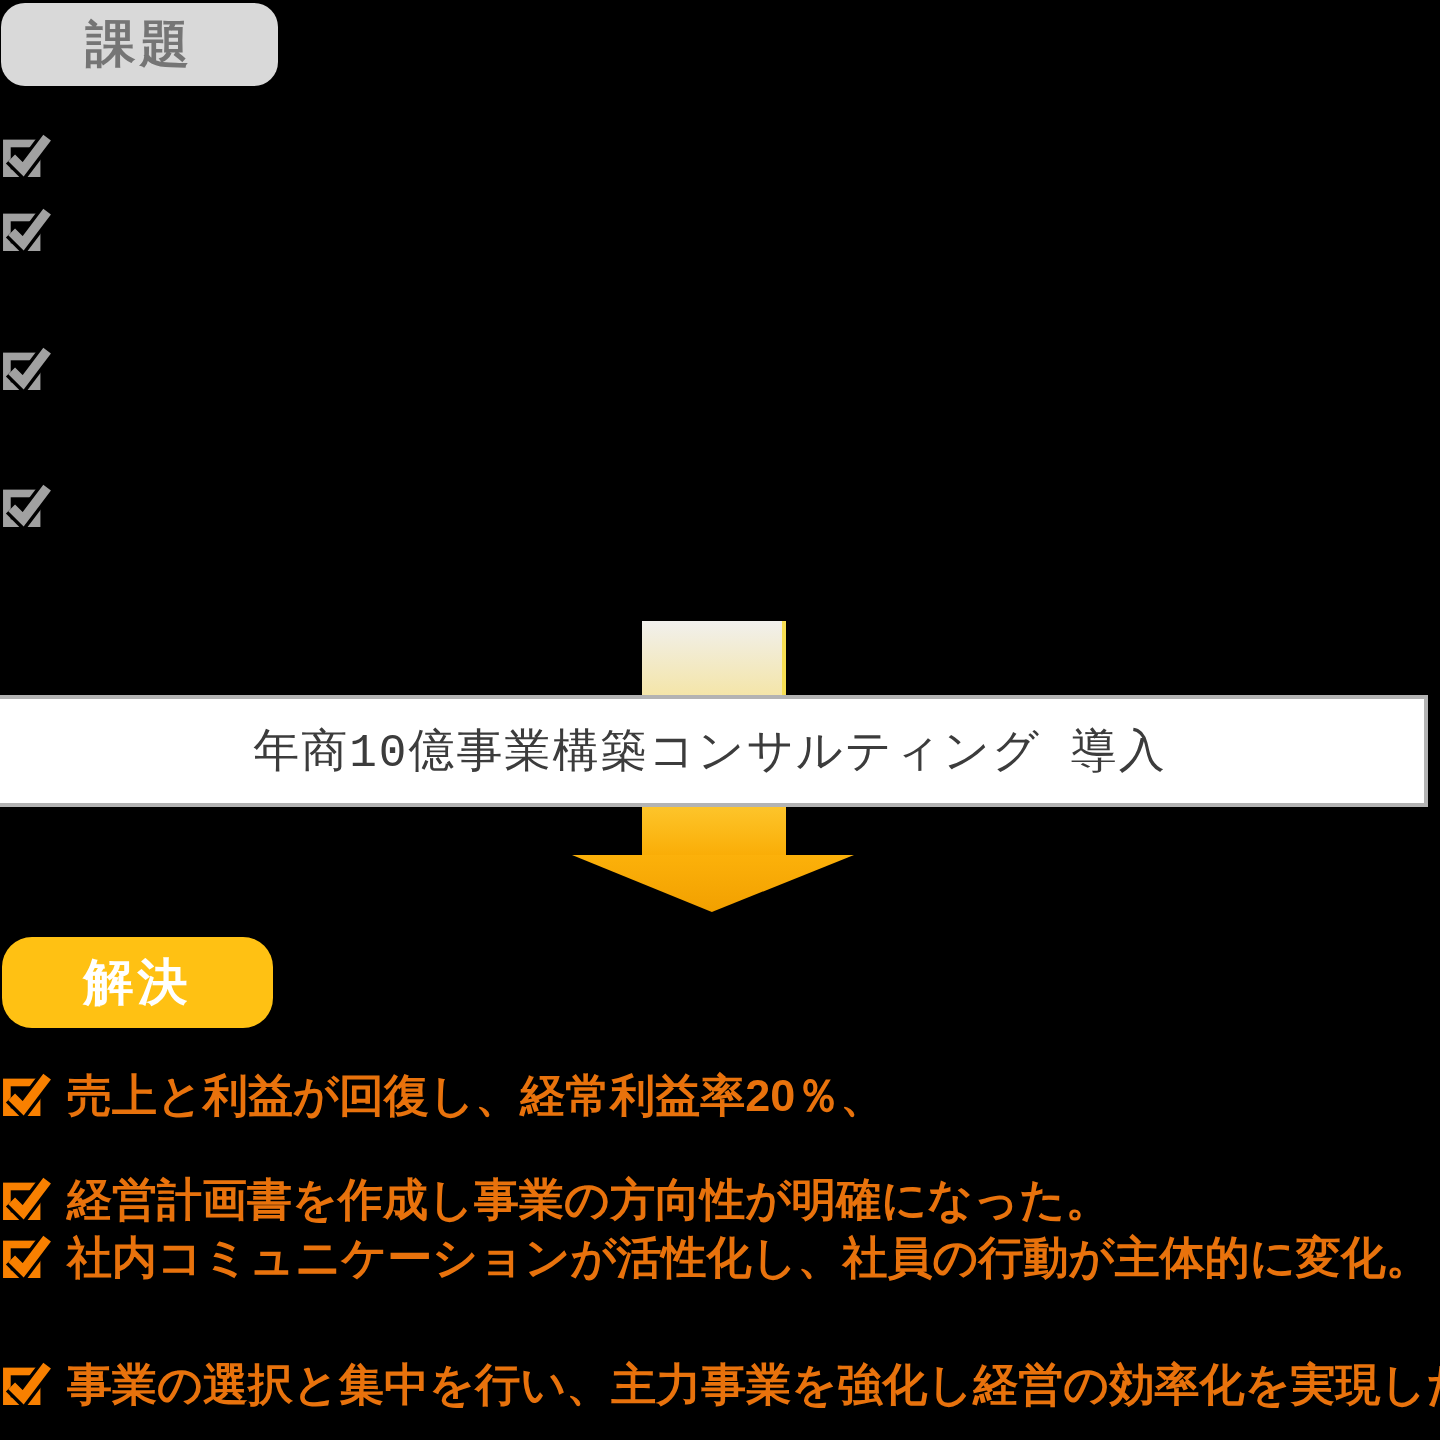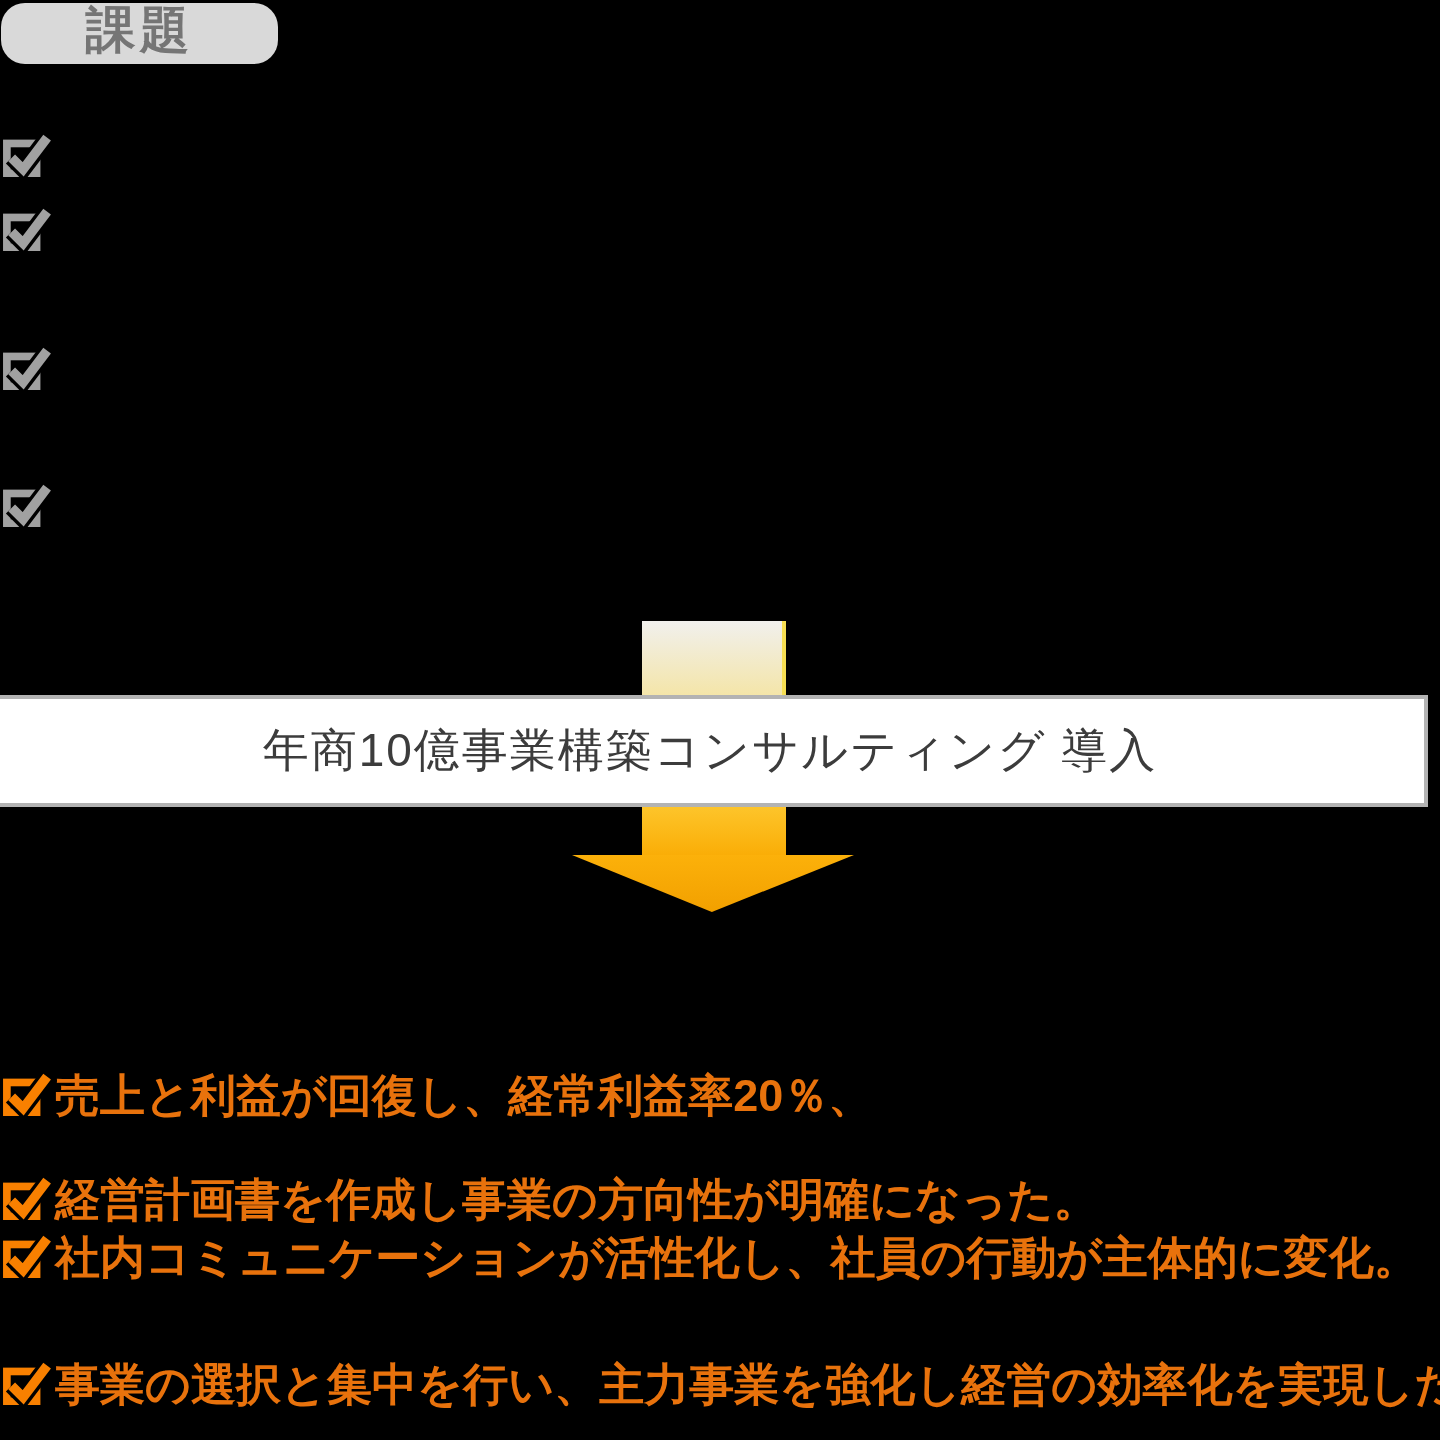--- a/index.html
+++ b/index.html
@@ -7,22 +7,22 @@
     position:relative;width:1440px;height:1440px;background:#000000;
     overflow:hidden;
     font-family:"Liberation Sans","DejaVu Sans",sans-serif;
   }
   
   .badge{
     position:absolute;display:flex;align-items:center;justify-content:center;
     font-weight:bold;font-size:50px;letter-spacing:4px;
   }
   .badge-problem{
-    left:1px;top:3px;width:277px;height:61px;
-    background:#D9D9D9;border-radius:24px;color:#757575;align-items:flex-end;
+    left:1px;top:3px;width:277px;height:83px;
+    background:#D9D9D9;border-radius:24px;color:#757575;
   }
   .badge-solution{
     left:2px;top:937px;width:271px;height:91px;
     background:#FFC113;border-radius:30px;color:#FFFFFF;
   }
   
   .cb{position:absolute;left:2px;}
   .cb-1{top:131px}.cb-2{top:205px}.cb-3{top:344px}.cb-4{top:481px}
   
   .arrow-shaft-top{
@@ -41,24 +41,25 @@
   }
   
   .banner{
     position:absolute;left:-8px;top:695px;width:1436px;height:112px;
     box-sizing:border-box;background:#FFFFFF;border:4px solid #B3B3B3;
     display:flex;align-items:center;justify-content:center;z-index:2;
   }
   .banner-text{
     color:#3C3C3C;font-size:46px;font-weight:400;letter-spacing:2px;
     white-space:nowrap;
+    font-family:Liberation Mono, monospace;
   }
   
   .sol-row{
-    position:absolute;left:2px;display:flex;align-items:flex-start;gap:3px;
+    position:absolute;left:2px;display:flex;align-items:flex-start;gap:15px;
   }
   .sol-row .cb{position:static;flex:0 0 auto;margin-top:4px;}
   .sol-text{
     color:#E8720C;font-weight:bold;font-size:45px;line-height:60px;
     letter-spacing:0px;white-space:nowrap;
   }
   .sol-row-1{top:1066px}.sol-row-2{top:1170px}
   .sol-row-3{top:1228px}.sol-row-4{top:1355px}
 </style>
 </head>
@@ -92,20 +93,23 @@
   </svg>
 
   <div class="arrow-shaft-top"></div>
   <div class="arrow-shaft-bottom"></div>
   <div class="arrow-head"></div>
 
   <div class="banner">
     <span class="banner-text">年商10億事業構築コンサルティング 導入</span>
   </div>
 
+  <div class="badge badge-solution">
+    <span>解決</span>
+  </div>
 
   <div class="sol-row sol-row-1">
     <svg class="cb" width="50" height="46" viewBox="0 0 52 48">
       <rect x="5" y="13" width="31" height="31" fill="none" stroke="#F88000" stroke-width="8"></rect>
       <polyline points="10,28 22,40 47,7" fill="none" stroke="#000000" stroke-width="17"></polyline>
       <polyline points="10,28 22,40 47,7" fill="none" stroke="#F88000" stroke-width="10"></polyline>
     </svg>
     <div class="sol-text">
       <div>売上と利益が回復し、経常利益率20％、</div>
     </div>

